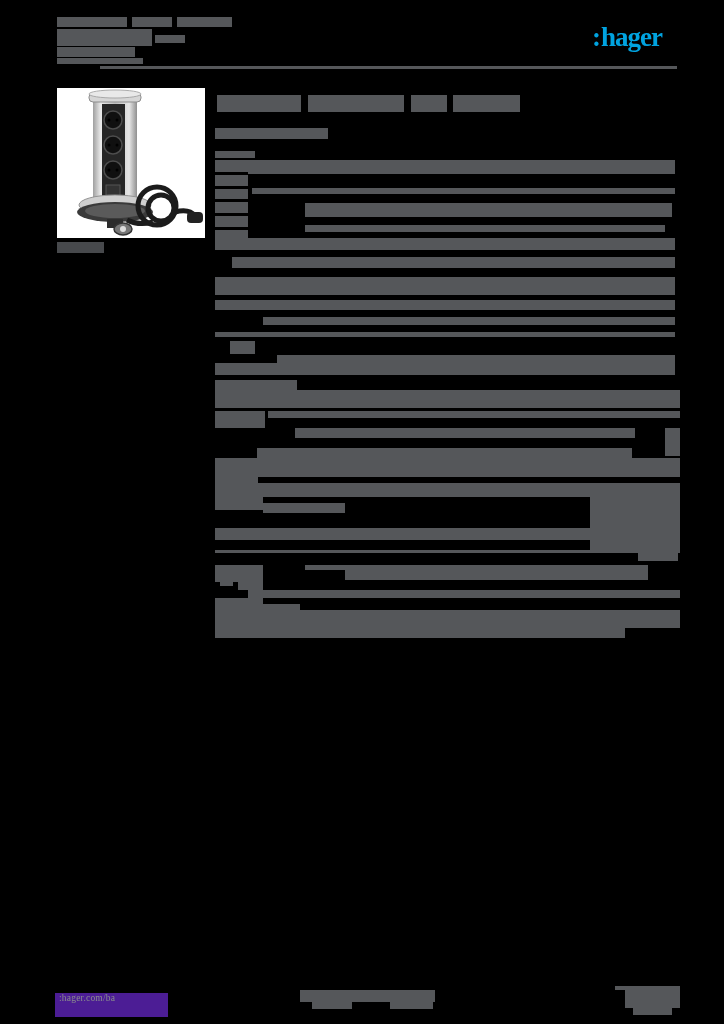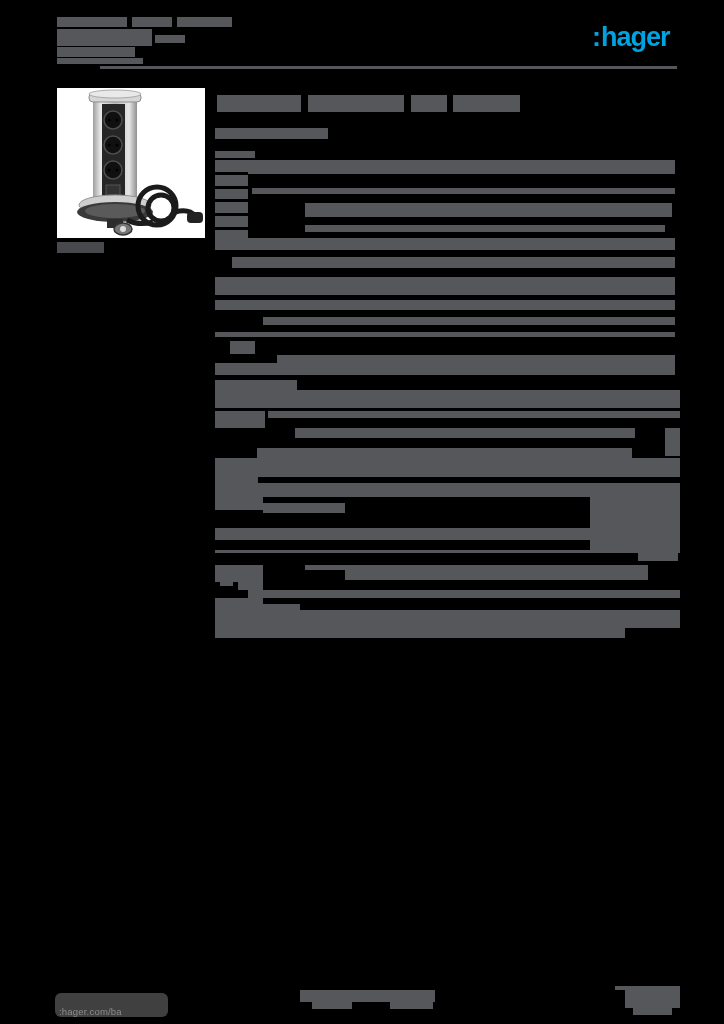--- a/index.html
+++ b/index.html
@@ -1,33 +1,33 @@
 <!DOCTYPE html>
 <html><head>
 <meta charset="utf-8">
 <style>
   html,body{margin:0;padding:0;background:#000;}
   .canvas{
     position:relative;width:724px;height:1024px;background:#000;
-    overflow:hidden;font-family:Liberation Sans, sans-serif;
+    overflow:hidden;font-family:Liberation Serif, serif;
   }
   .bar{position:absolute;background:var(--bar,#55575a);}
   .logo{
     position:absolute;left:592px;top:24px;
     font-weight:bold;font-size:27px;line-height:27px;letter-spacing:-1px;
     color:var(--logo,#00a3e0);
   }
   .logo .colon{font-weight:bold;margin-right:1px;}
   .photo{
     position:absolute;left:57px;top:88px;width:148px;height:150px;
     background:#fff;
   }
   .footer-box{
     position:absolute;left:55px;top:993px;width:113px;height:24px;
-    background:#404040;display:flex;align-items:flex-end;border-radius:6px;
+    background:#4c1d95;display:flex;align-items:flex-start;
   }
   .footer-box span{
     color:#8a8c8e;font-size:9.5px;padding-left:4px;letter-spacing:0.2px;
   }
 </style>
 </head>
 <body>
 
 <div class="canvas" style="--bar: #55575a; --logo: #00a3e0;">
 

